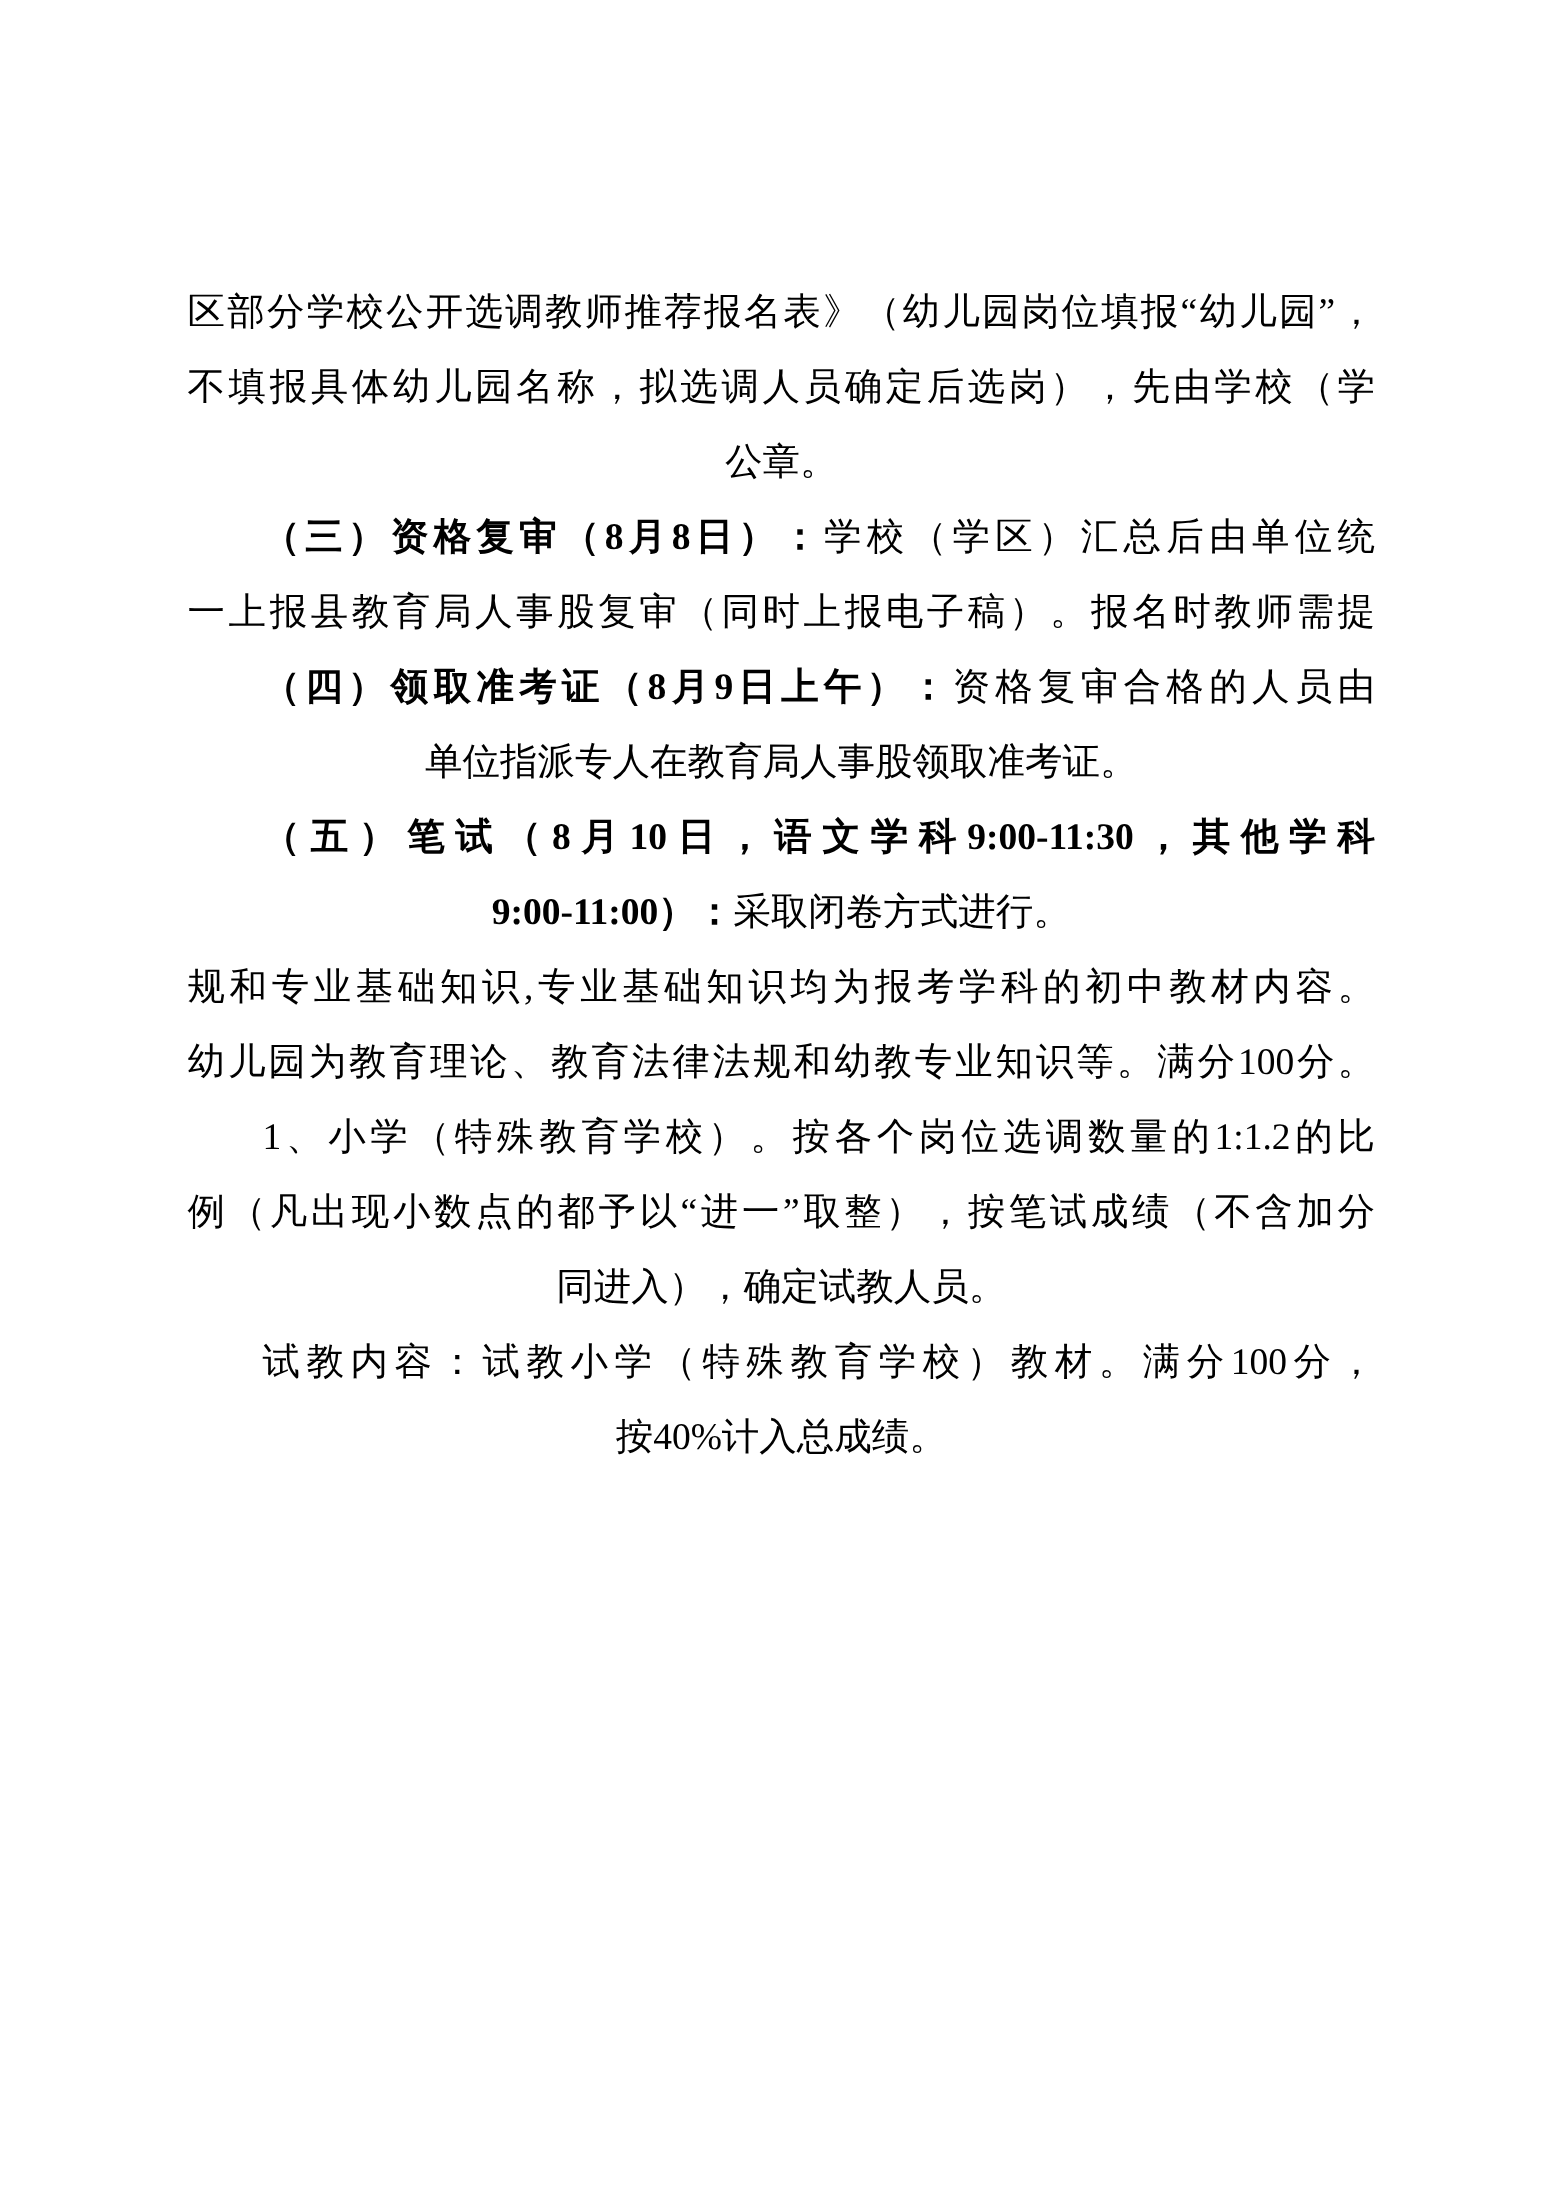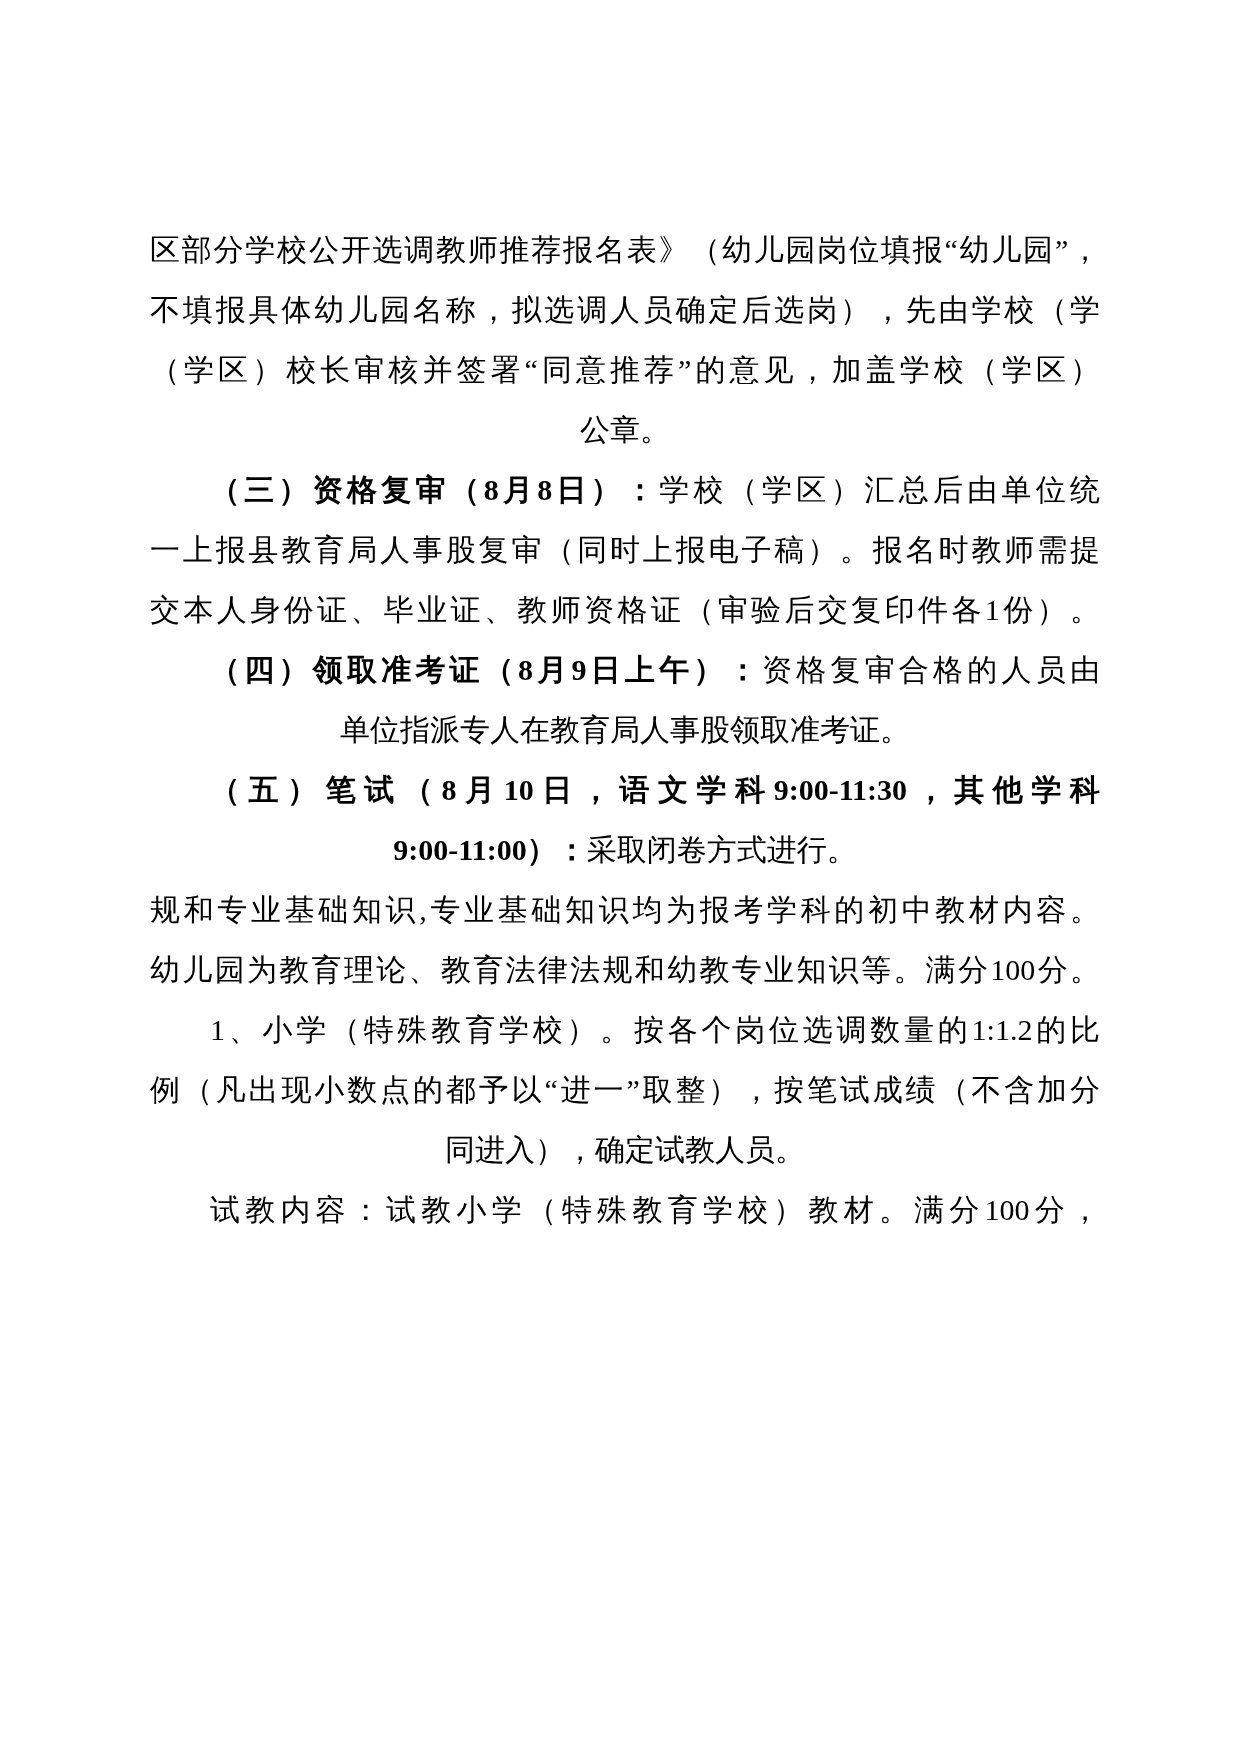--- a/index.html
+++ b/index.html
@@ -43,30 +43,29 @@
     letter-spacing: 2px;
   }
 </style>
 </head>
 <body>
 
 <div class="page" style="background: rgb(255, 255, 255); color: rgb(0, 0, 0);">
   <div class="content">
       <div class="line just"><span class="seg">区部分学校公开选调教师推荐报名表》（幼儿园岗位填报“幼儿园”，</span></div>
       <div class="line just"><span class="seg">不填报具体幼儿园名称，拟选调人员确定后选岗），先由学校（学</span></div>
-      <div class="line just"><span class="seg">（学区）校长审核并签署“同意推荐”的意见，加盖学校（学区）</span></div>
       <div class="line"><span class="seg">公章。</span></div>
       <div class="line just indent"><span class="seg bold">（三）资格复审（8月8日）：</span><span class="seg">学校（学区）汇总后由单位统</span></div>
       <div class="line just"><span class="seg">一上报县教育局人事股复审（同时上报电子稿）。报名时教师需提</span></div>
-      <div class="line just"><span class="seg">交本人身份证、毕业证、教师资格证（审验后交复印件各1份）。</span></div>
       <div class="line just indent"><span class="seg bold">（四）领取准考证（8月9日上午）：</span><span class="seg">资格复审合格的人员由</span></div>
       <div class="line"><span class="seg">单位指派专人在教育局人事股领取准考证。</span></div>
       <div class="line just indent"><span class="seg bold">（五）笔试（8月10日，语文学科9:00-11:30，其他学科</span></div>
       <div class="line"><span class="seg bold">9:00-11:00）：</span><span class="seg">采取闭卷方式进行。</span></div>
       <div class="line just"><span class="seg">规和专业基础知识,专业基础知识均为报考学科的初中教材内容。</span></div>
       <div class="line just"><span class="seg">幼儿园为教育理论、教育法律法规和幼教专业知识等。满分100分。</span></div>
       <div class="line just indent"><span class="seg">1、小学（特殊教育学校）。按各个岗位选调数量的1:1.2的比</span></div>
       <div class="line just"><span class="seg">例（凡出现小数点的都予以“进一”取整），按笔试成绩（不含加分</span></div>
       <div class="line"><span class="seg">同进入），确定试教人员。</span></div>
       <div class="line just indent"><span class="seg">试教内容：试教小学（特殊教育学校）教材。满分100分，</span></div>
+      <div class="line"><span class="seg">按40%计入总成绩。</span></div>
     </div>
   <div class="page-number">— 4 —</div>
 </div>
 
 </body></html>

